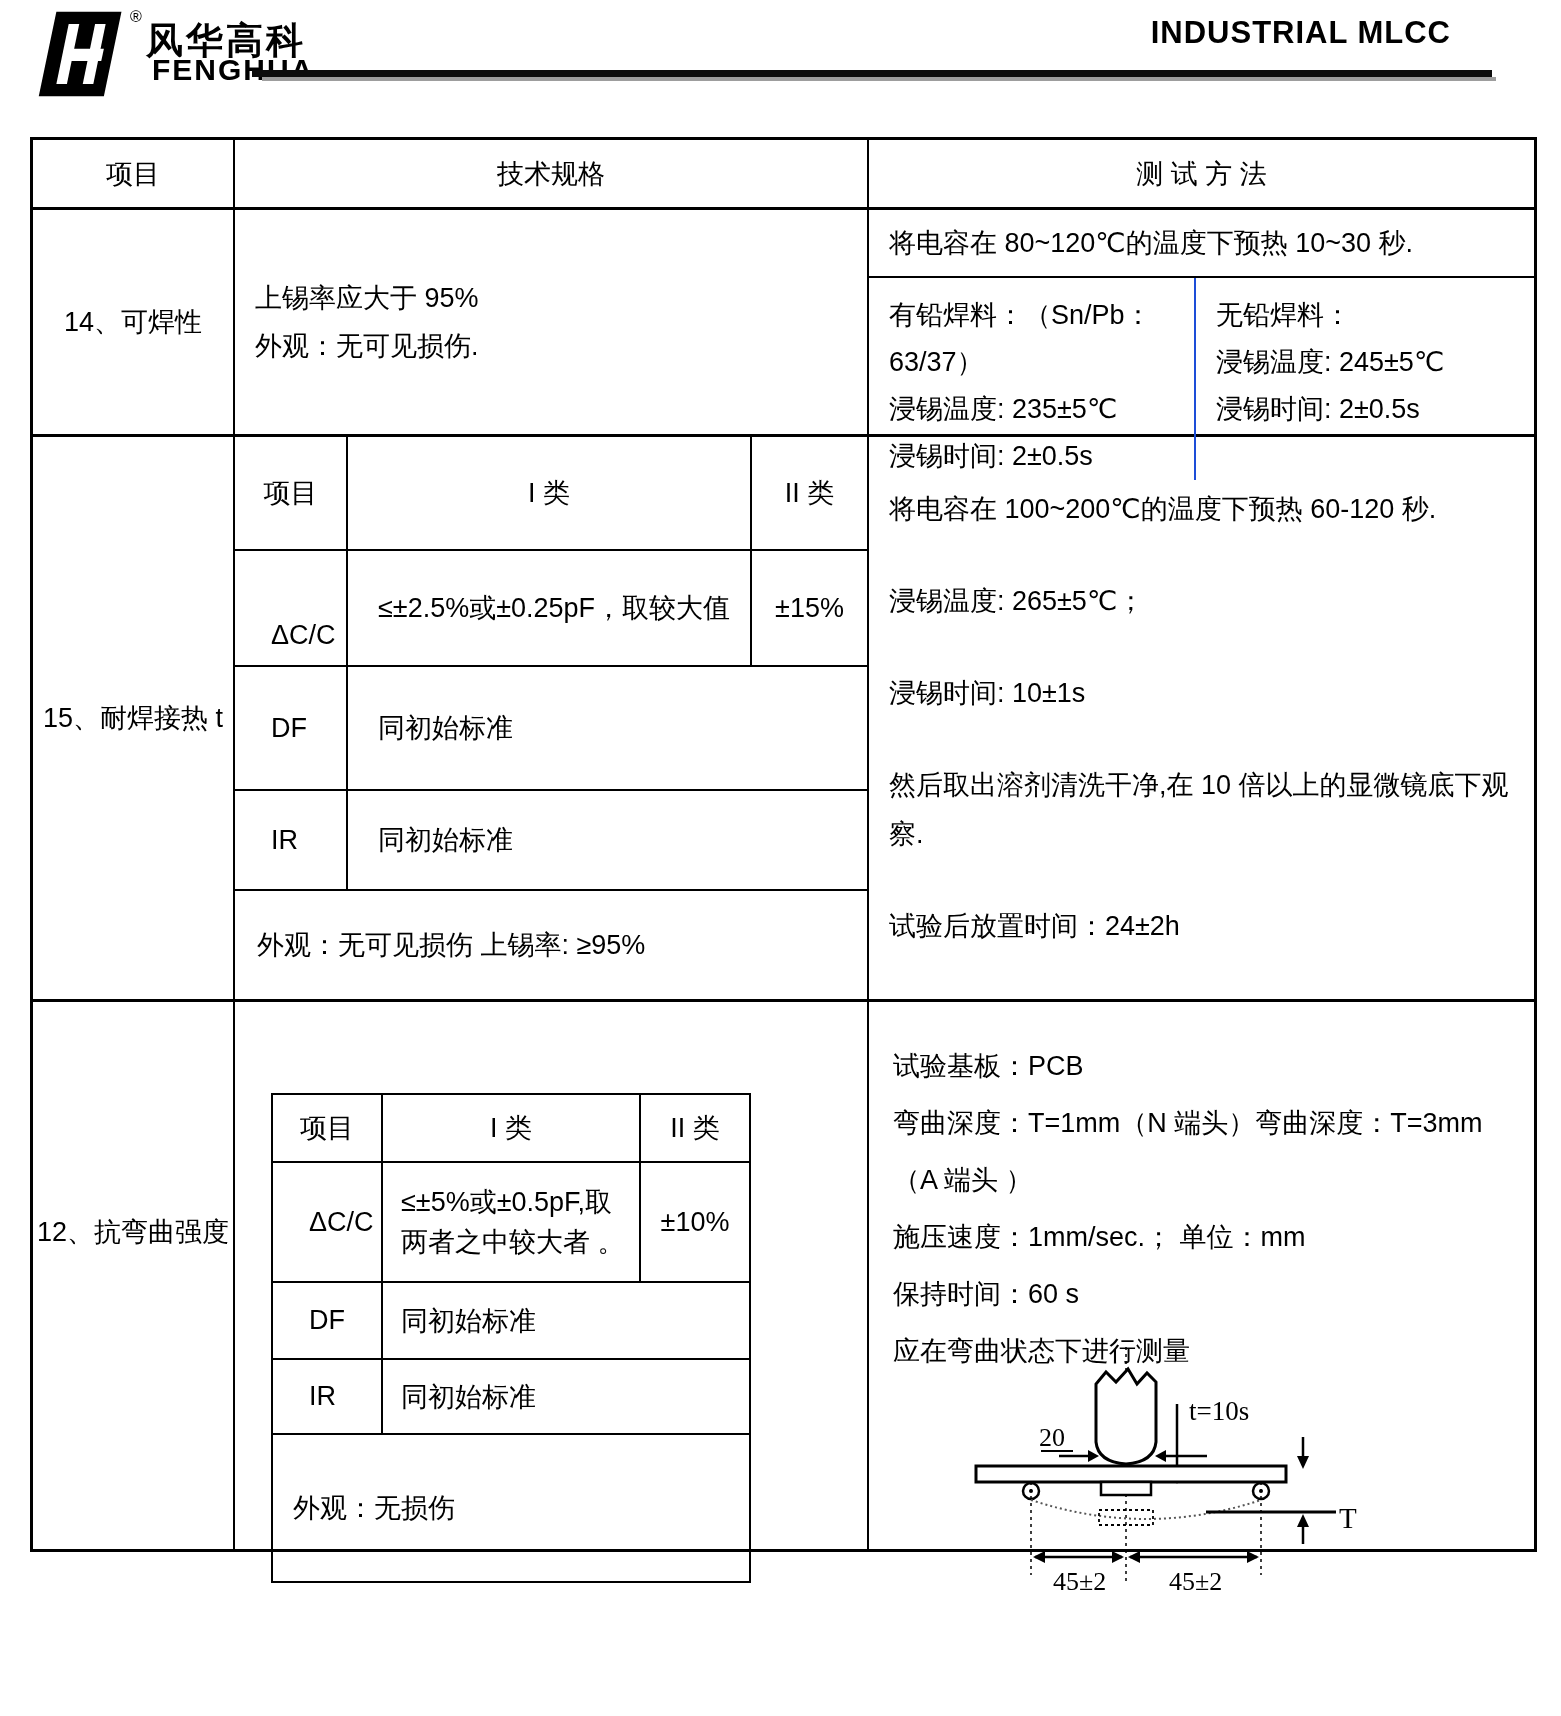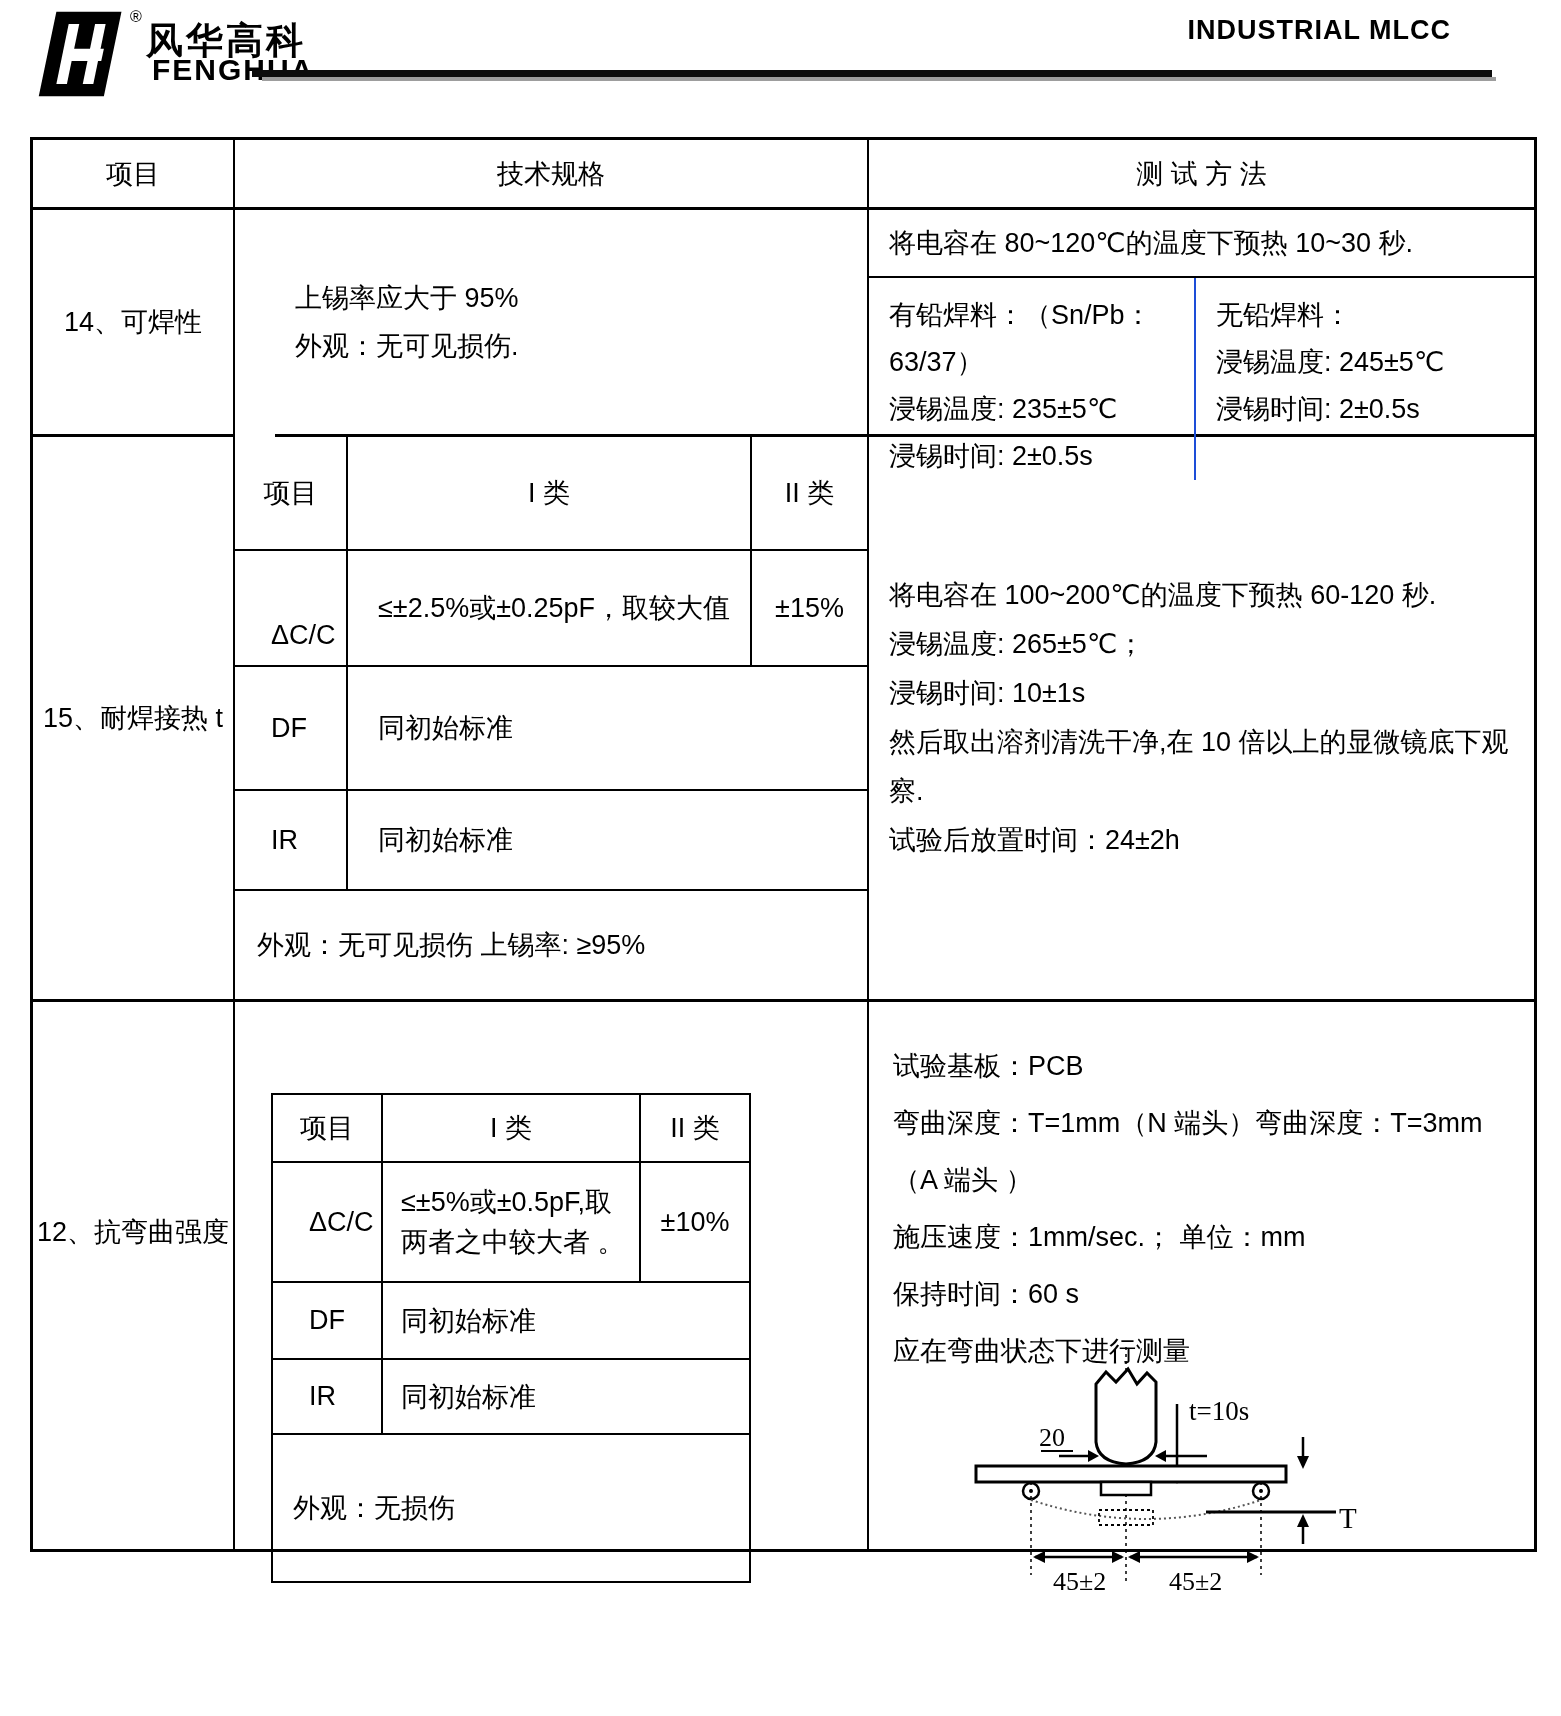--- a/index.html
+++ b/index.html
@@ -5,53 +5,53 @@
   html,body{margin:0;padding:0;background:#ffffff;}
   body{font-family:"Liberation Sans","DejaVu Sans",sans-serif;color:#000;}
   .page{position:relative;width:1561px;height:1716px;background:#fff;overflow:hidden;}
 
   
   .hdr{position:absolute;left:0;top:0;width:1561px;height:120px;}
   .logo-mark{position:absolute;left:35px;top:10px;width:92px;height:88px;}
   .logo-reg{position:absolute;left:130px;top:8px;font-size:16px;}
   .logo-cn{position:absolute;left:146px;top:16px;font-size:37px;font-weight:800;letter-spacing:3px;}
   .logo-en{position:absolute;left:152px;top:53px;font-size:30px;font-weight:700;letter-spacing:2px;}
-  .doc-title{position:absolute;right:110px;top:15px;font-size:27px;font-weight:800;letter-spacing:1px;}
+  .doc-title{position:absolute;right:110px;top:15px;font-size:31px;font-weight:800;letter-spacing:1px;}
   .rule-black{position:absolute;left:252px;top:70px;width:1240px;height:7px;background:#0d0d0d;}
   .rule-gray{position:absolute;left:262px;top:77px;width:1234px;height:4px;background:#9d9d9d;}
 
   
   .tbl{position:absolute;left:30px;top:137px;width:1507px;height:1415px;
        border:3px solid #000;box-sizing:border-box;
        display:grid;grid-template-columns:202px 634px auto;grid-template-rows:70px 227px 565px auto;}
   .cell{box-sizing:border-box;font-size:27px;position:relative;}
   .br{border-right:2px solid #000;}
   .bb{border-bottom:3px solid #000;}
   .center{display:flex;align-items:center;justify-content:center;text-align:center;}
-  .vcenter{display:flex;flex-direction:column;justify-content:center;margin-left:40px;}
+  .vcenter{display:flex;flex-direction:column;justify-content:center;}
 
   
   .m14{display:grid;grid-template-rows:68px auto;}
   .m14-top{box-sizing:border-box;border-bottom:2px solid #000;display:flex;align-items:center;padding-left:20px;}
   .m14-bot{display:grid;grid-template-columns:327px auto;}
   .m14-sub{box-sizing:border-box;padding:14px 0 0 20px;line-height:47px;}
   .m14-sub.left{border-right:2px solid #1d4ed8;}
 
   
   .n15{position:absolute;inset:0;display:grid;
        grid-template-columns:113px 404px auto;
        grid-template-rows:114px 116px 124px 100px auto;}
   .ncell{box-sizing:border-box;font-size:27px;}
   .nr{border-right:2px solid #000;}
   .nb{border-bottom:2px solid #000;}
   .nlab{display:flex;align-items:center;padding-left:36px;}
   .nval{display:flex;align-items:center;padding-left:30px;padding-right:14px;line-height:40px;}
   .span2{grid-column:2 / 4;}
   .span3{grid-column:1 / 4;}
-  .m15{display:flex;flex-direction:column;justify-content:center;padding-left:20px;line-height:49px;}
+  .m15{display:flex;flex-direction:column;justify-content:center;padding-left:20px;line-height:49px;gap:43px;}
 
   
   .n16{position:absolute;left:36px;top:91px;width:480px;height:490px;
        border:2px solid #000;box-sizing:border-box;display:grid;
        grid-template-columns:110px 258px auto;
        grid-template-rows:68px 120px 77px 75px auto;}
   .r16-item{display:flex;justify-content:center;padding-top:212px;}
 
   .m16-lines{padding:36px 10px 0 24px;line-height:57px;}
   .diagram{position:absolute;left:92px;top:340px;}

